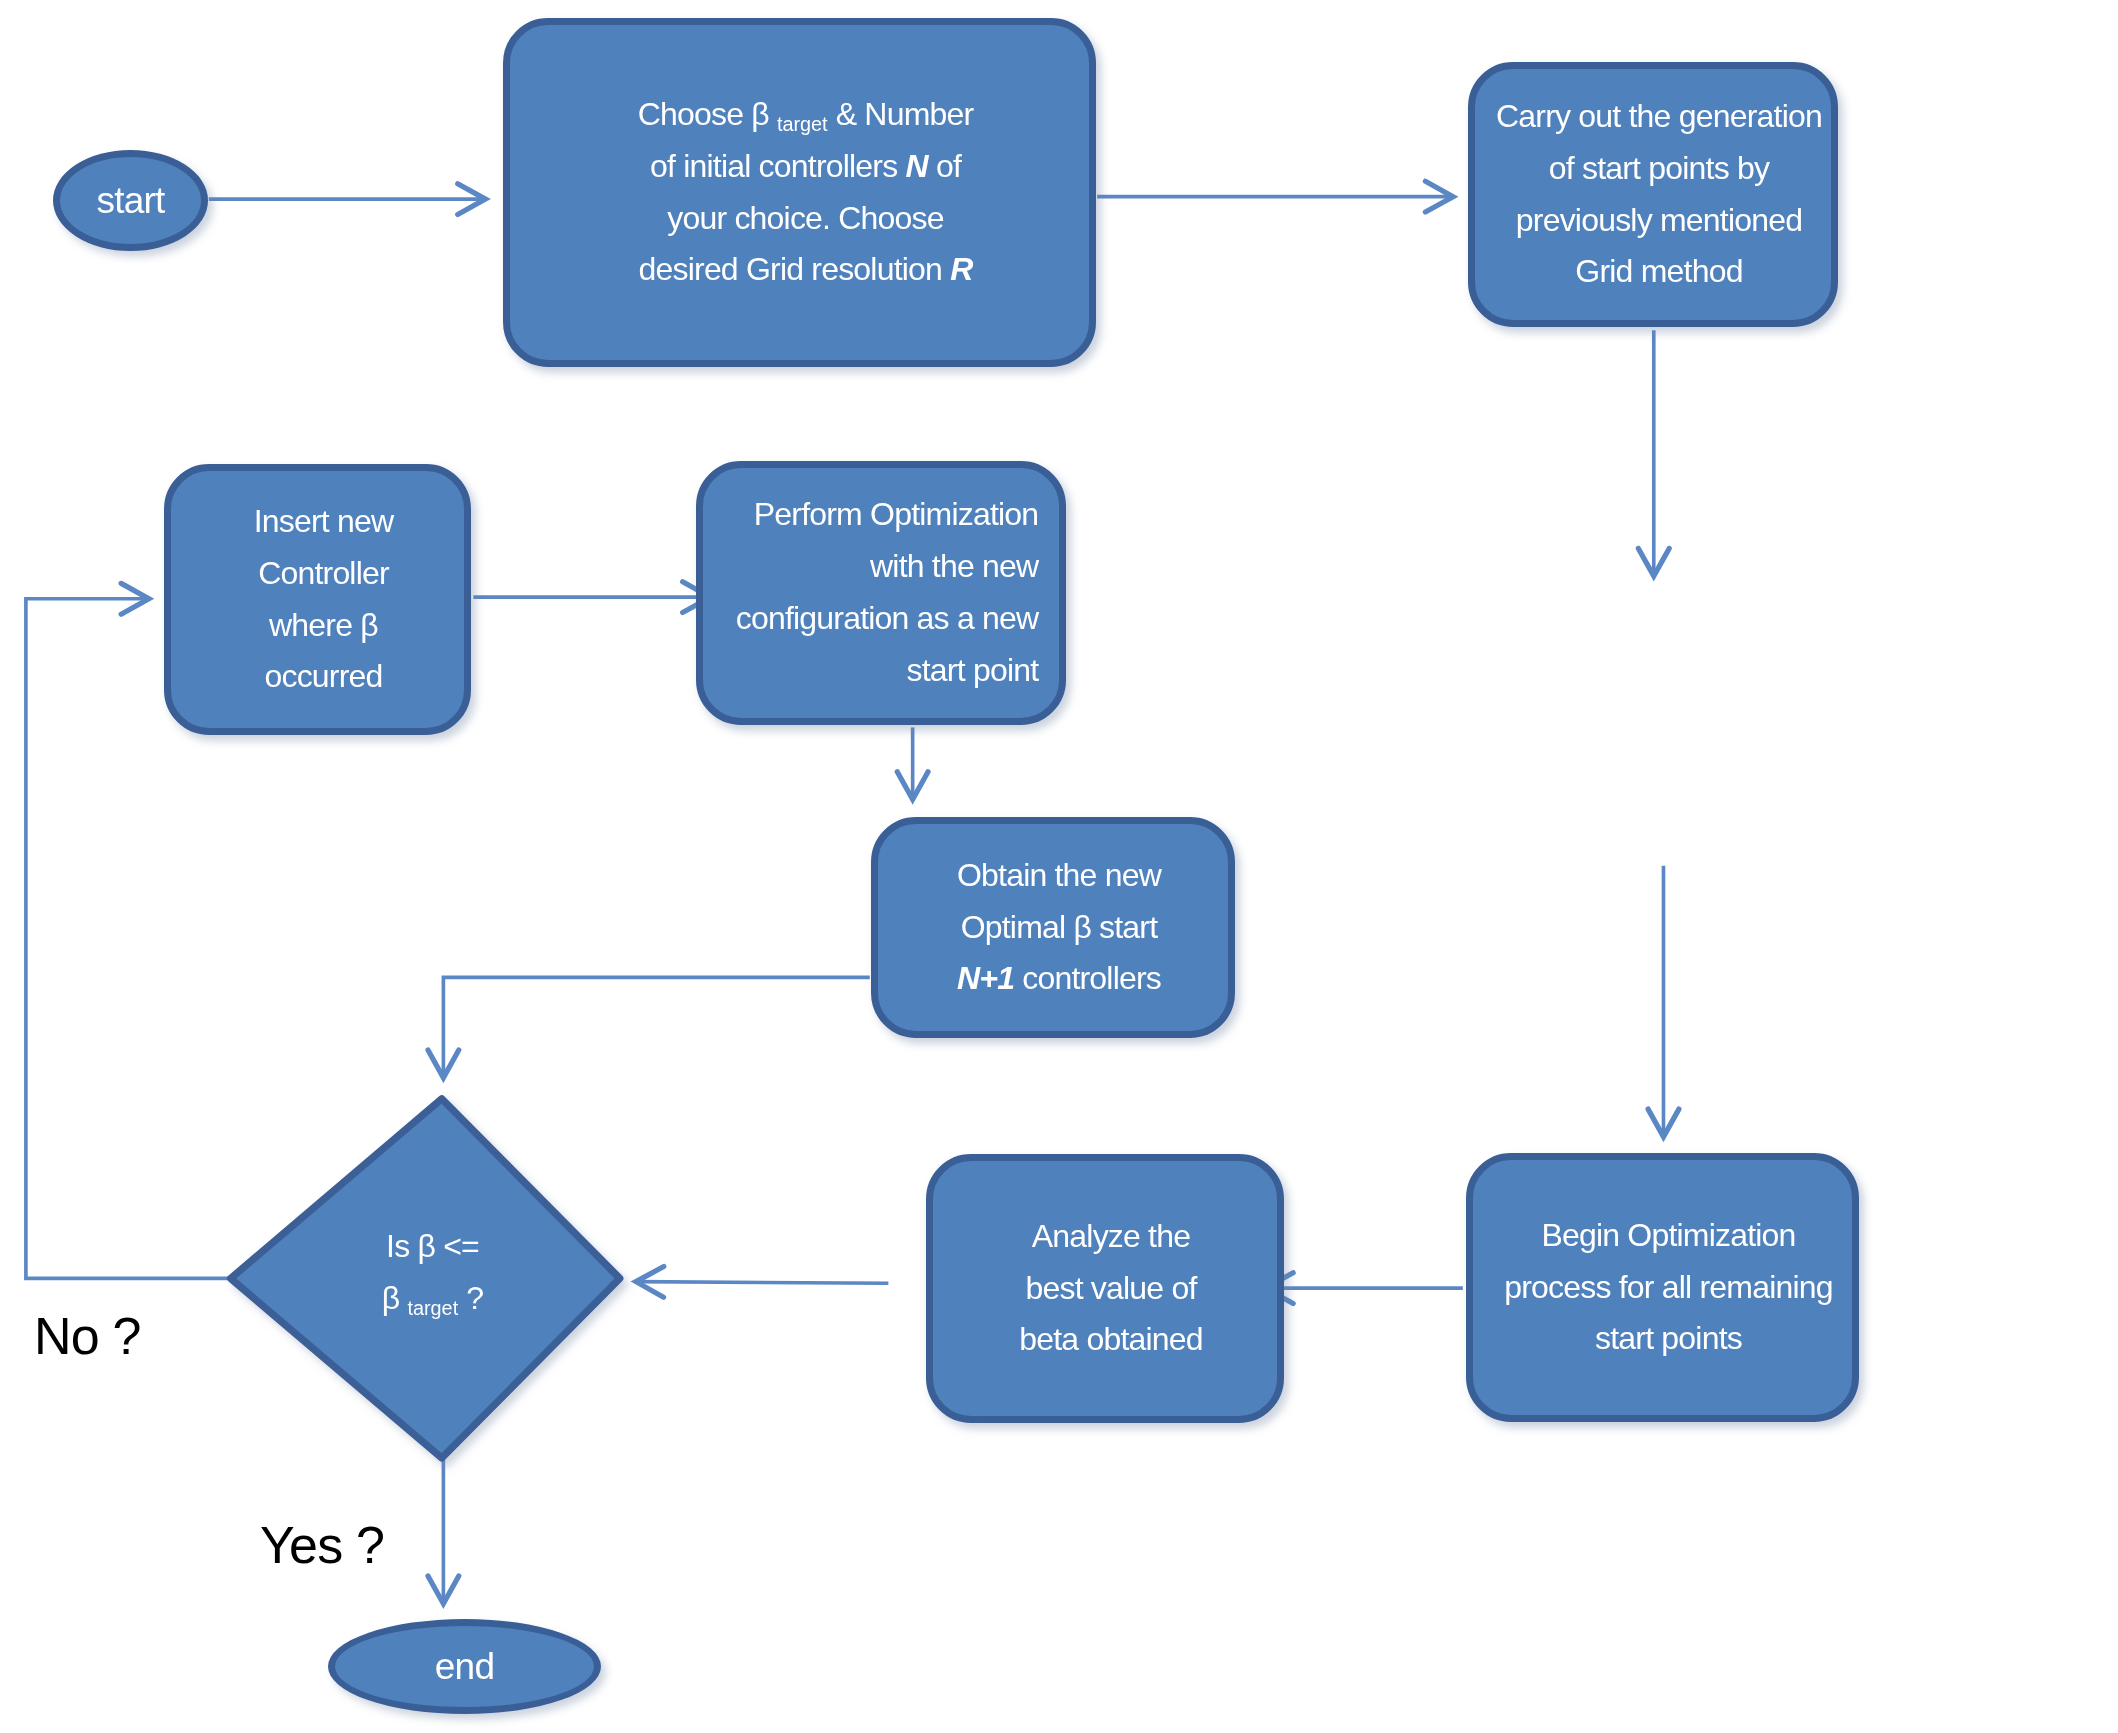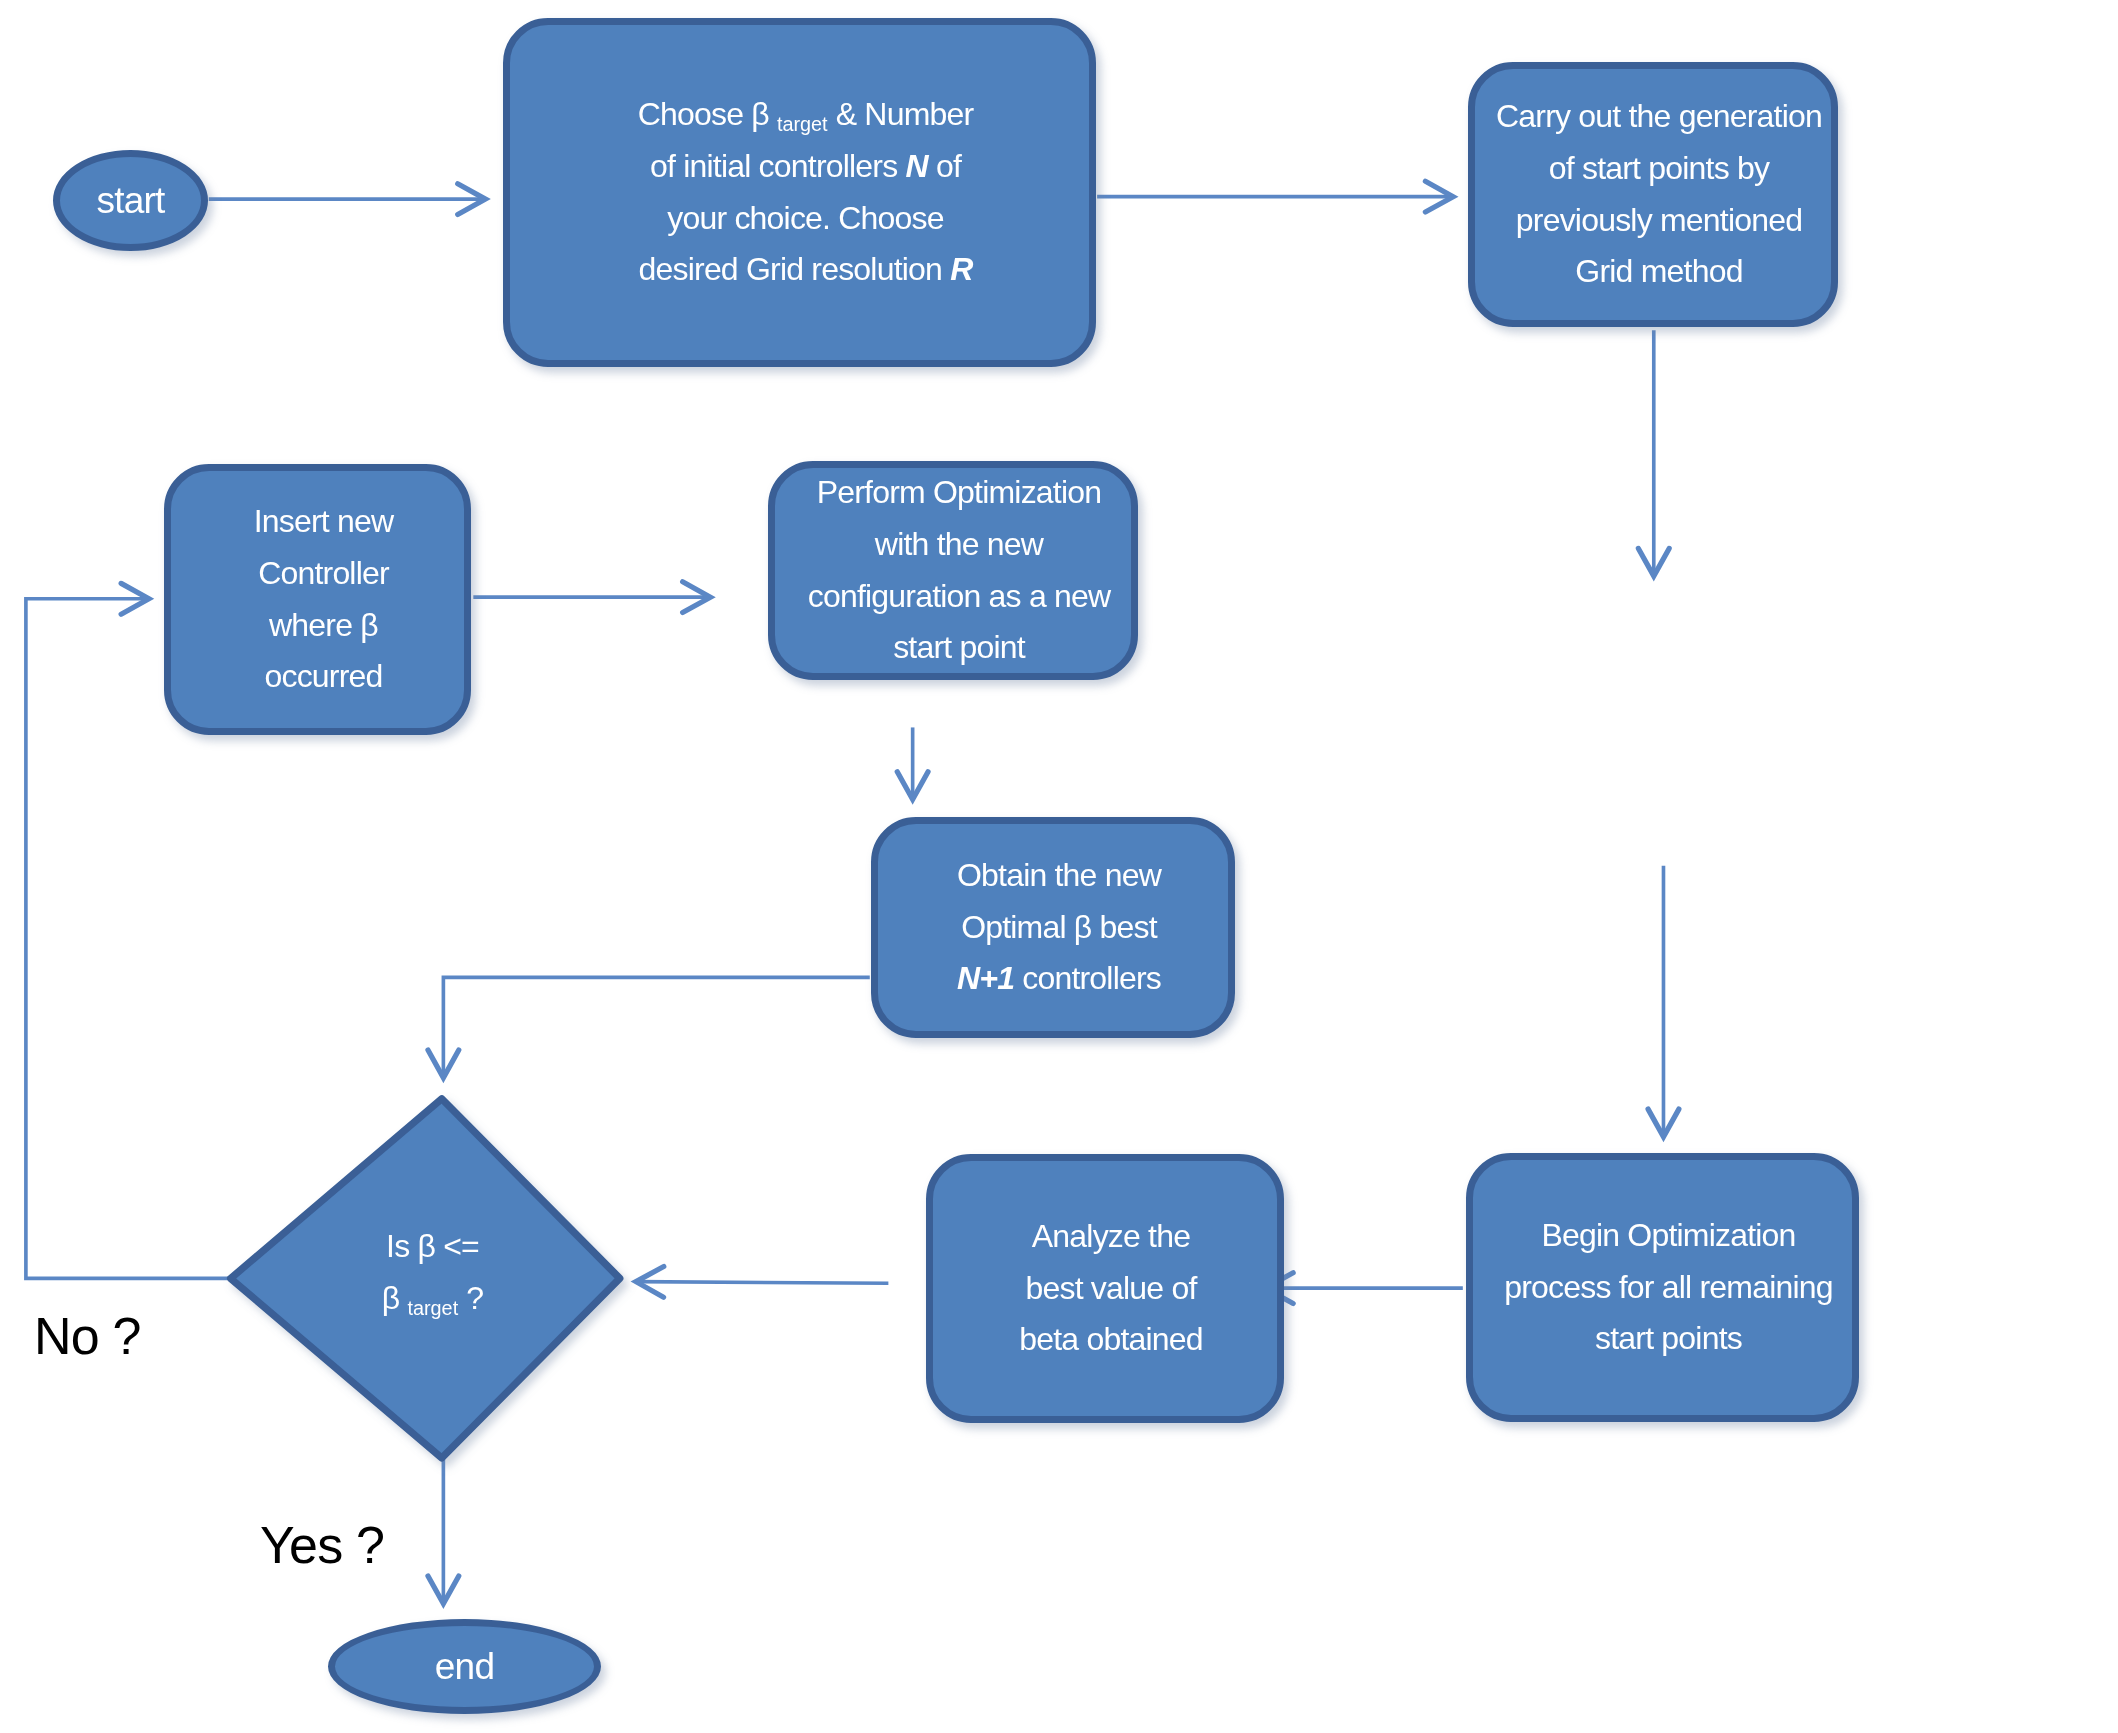--- a/index.html
+++ b/index.html
@@ -89,27 +89,27 @@
   </div>
 
   <div class="node rect" style="left:1468px;top:62px;width:370px;height:265px;">
     <span><span>Carry out the generation</span><br><span>of start points by</span><br><span>previously mentioned</span><br><span>Grid method</span></span>
   </div>
 
   <div class="node rect" style="left:164px;top:464px;width:307px;height:271px;">
     <span><span>Insert new</span><br><span>Controller</span><br><span>where β</span><br><span>occurred</span></span>
   </div>
 
-  <div class="node rect" style="left:768px;top:461px;width:370px;height:219px;">
+  <div class="node rect" style="left:696px;top:461px;width:370px;height:264px;text-align:right;">
     <span><span>Perform Optimization</span><br><span>with the new</span><br><span>configuration as a new</span><br><span>start point</span></span>
   </div>
 
 
   <div class="node rect" style="left:871px;top:817px;width:364px;height:221px;">
-    <span><span>Obtain the new</span><br><span>Optimal β best</span><br><span class="run-bi">N+1</span><span> controllers</span></span>
+    <span><span>Obtain the new</span><br><span>Optimal β start</span><br><span class="run-bi">N+1</span><span> controllers</span></span>
   </div>
 
   <div class="node rect" style="left:1466px;top:1153px;width:393px;height:269px;">
     <span><span>Begin Optimization</span><br><span>process for all remaining</span><br><span>start points</span></span>
   </div>
 
   <div class="node rect" style="left:890px;top:1154px;width:358px;height:269px;margin-left:36px;">
     <span><span>Analyze the</span><br><span>best value of</span><br><span>beta obtained</span></span>
   </div>
 

